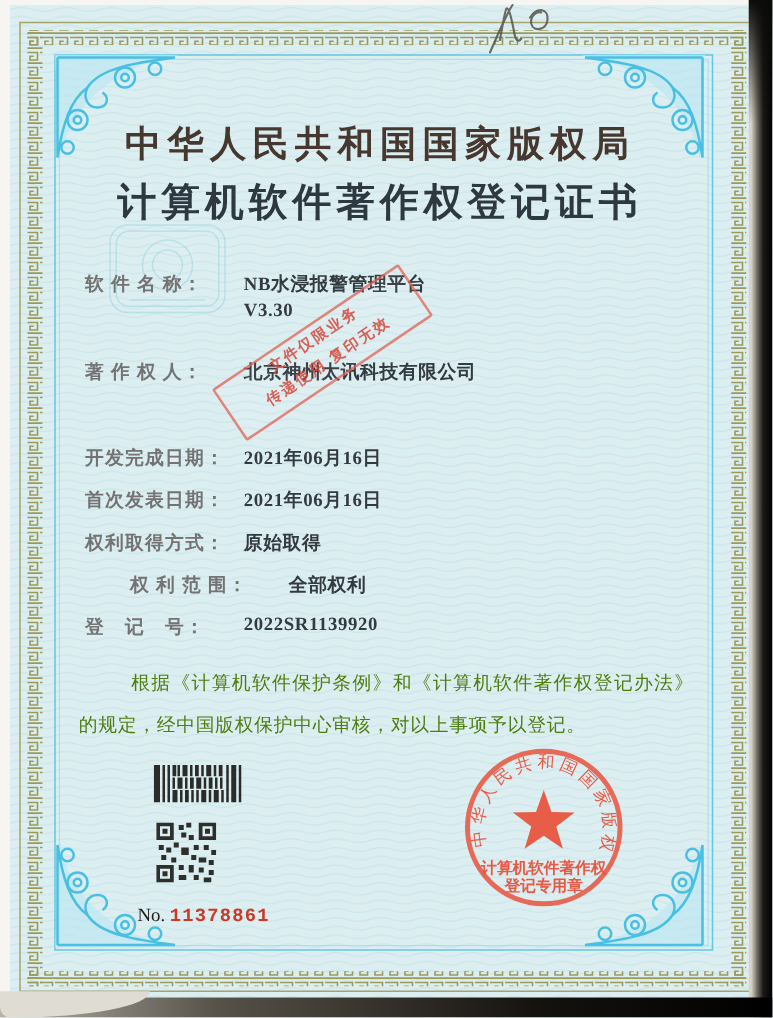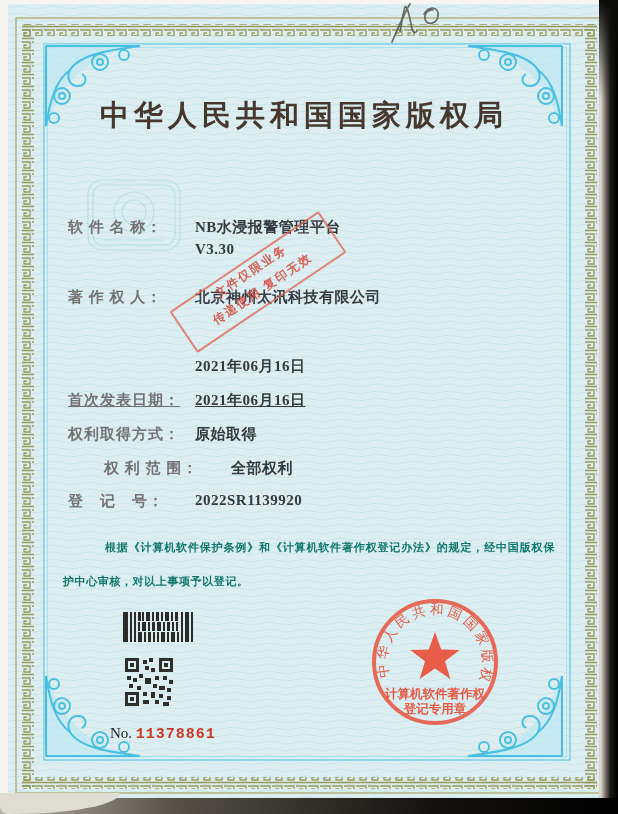--- a/index.html
+++ b/index.html
@@ -26,24 +26,24 @@
   .title{left:0;width:592px;text-align:center;font-weight:700;color:#46382f;
     font-size:29px;letter-spacing:5px;top:92px;}
   .subtitle{left:0;width:592px;text-align:center;font-weight:700;color:#2e3840;
     font-size:31px;letter-spacing:4px;top:137px;}
   .certno{right:55px;top:186px;font-size:12.5px;font-weight:700;color:#3a4147;letter-spacing:.5px;}
   .certno .gap{display:inline-block;width:14px;}
 
   .row-label{left:60px;font-size:15px;font-weight:700;color:#737373;letter-spacing:1px;white-space:pre;}
   .row-value{left:187px;font-size:15px;font-weight:700;color:#333a40;letter-spacing:.5px;white-space:pre;}
   .y-r1{top:214px;} .y-r1b{top:237px;} .y-r2{top:284px;} .y-r3{top:353px;}
-  .y-r4{top:387px;text-decoration:underline;} .y-r5{top:421px;} .y-r6{top:455px;margin-left:36px;} .y-r7{top:488px;}
-
-  .statement{left:55px;top:526px;width:492px;font-size:11px;font-weight:700;
-    color:#0f766e;line-height:34px;letter-spacing:.6px;text-indent:42px;text-align:justify;}
+  .y-r4{top:387px;} .y-r5{top:421px;} .y-r6{top:455px;margin-left:36px;} .y-r7{top:488px;}
+
+  .statement{left:55px;top:526px;width:492px;font-size:15px;font-weight:400;
+    color:#4d7c0f;line-height:34px;letter-spacing:.6px;text-indent:42px;text-align:justify;}
 
   .serial{left:102px;top:721px;font-size:15px;color:#1d1d1b;text-align:right;}
   .serial .num{font-family:"Liberation Mono","DejaVu Sans Mono",monospace;
     color:#cc3926;font-size:15px;letter-spacing:1px;font-weight:700;}
 
   .issue-date{left:364px;top:724px;font-size:16px;font-weight:700;color:#1f2125;letter-spacing:1px;}
 
   .stamp{left:160px;top:253px;width:176px;height:46px;z-index:3;
     transform:rotate(-34deg);border:2px solid rgba(224,96,84,.75);border-radius:2px;
     text-align:center;color:rgba(213,70,58,.85);font-size:12px;letter-spacing:2px;
@@ -102,28 +102,30 @@
       <g opacity=".45" stroke="#8fd0da" fill="none" stroke-width="1.2">
         <rect x="80" y="176" width="92" height="70" rx="14"></rect>
         <rect x="85" y="181" width="82" height="60" rx="10"></rect>
         <circle cx="126" cy="208" r="20"></circle>
         <circle cx="126" cy="208" r="12"></circle>
         <path d="M96,236 h60"></path>
       </g>
     </svg>
 
     <div class="abs title">中华人民共和国国家版权局</div>
+    <div class="abs subtitle">计算机软件著作权登记证书</div>
 
     <div class="abs row-label y-r1">软 件 名 称：</div>
     <div class="abs row-value y-r1">NB水浸报警管理平台</div>
     <div class="abs row-value y-r1b">V3.30</div>
 
     <div class="abs row-label y-r2">著 作 权 人：</div>
     <div class="abs row-value y-r2">北京神州太讯科技有限公司</div>
 
+    <div class="abs row-label y-r3">开发完成日期：</div>
     <div class="abs row-value y-r3">2021年06月16日</div>
 
     <div class="abs row-label y-r4">首次发表日期：</div>
     <div class="abs row-value y-r4">2021年06月16日</div>
 
     <div class="abs row-label y-r5">权利取得方式：</div>
     <div class="abs row-value y-r5">原始取得</div>
 
     <div class="abs row-label y-r6">权 利 范 围：</div>
     <div class="abs row-value y-r6">全部权利</div>

